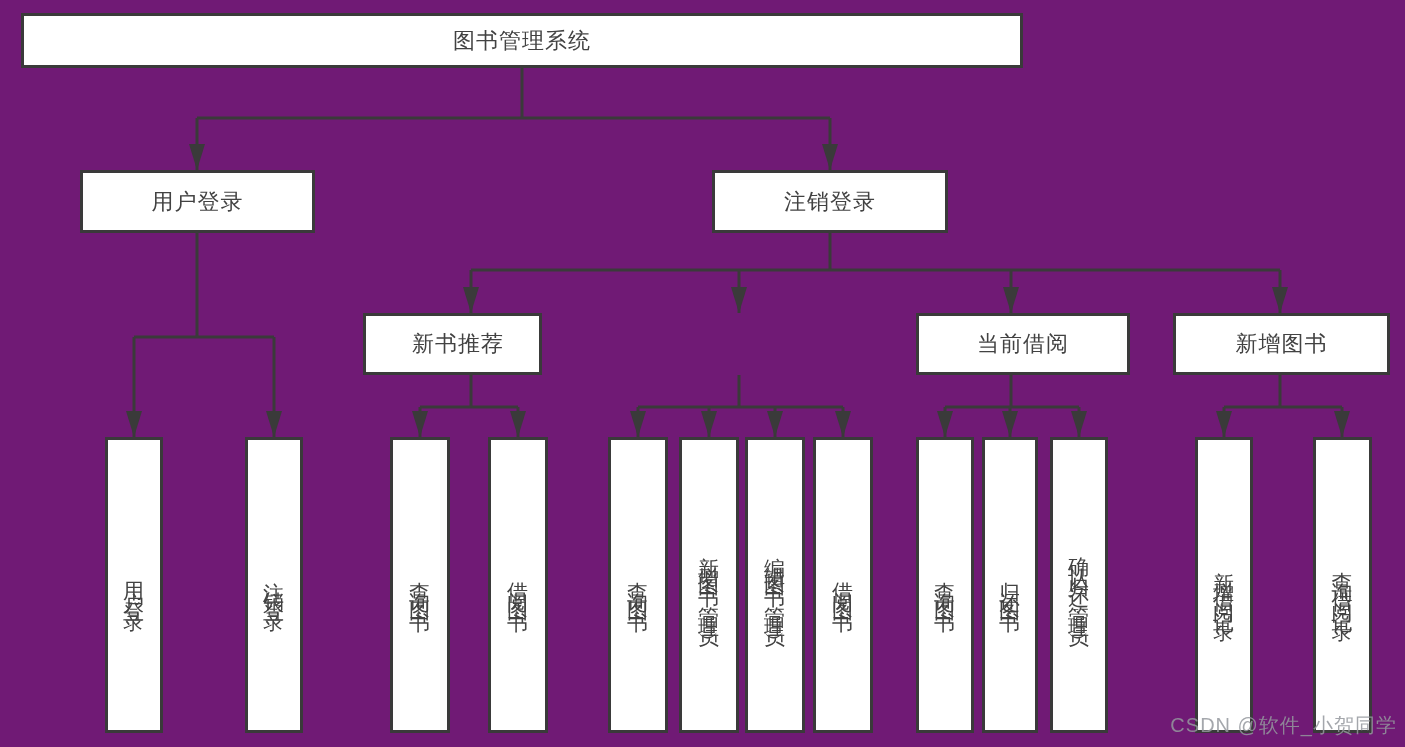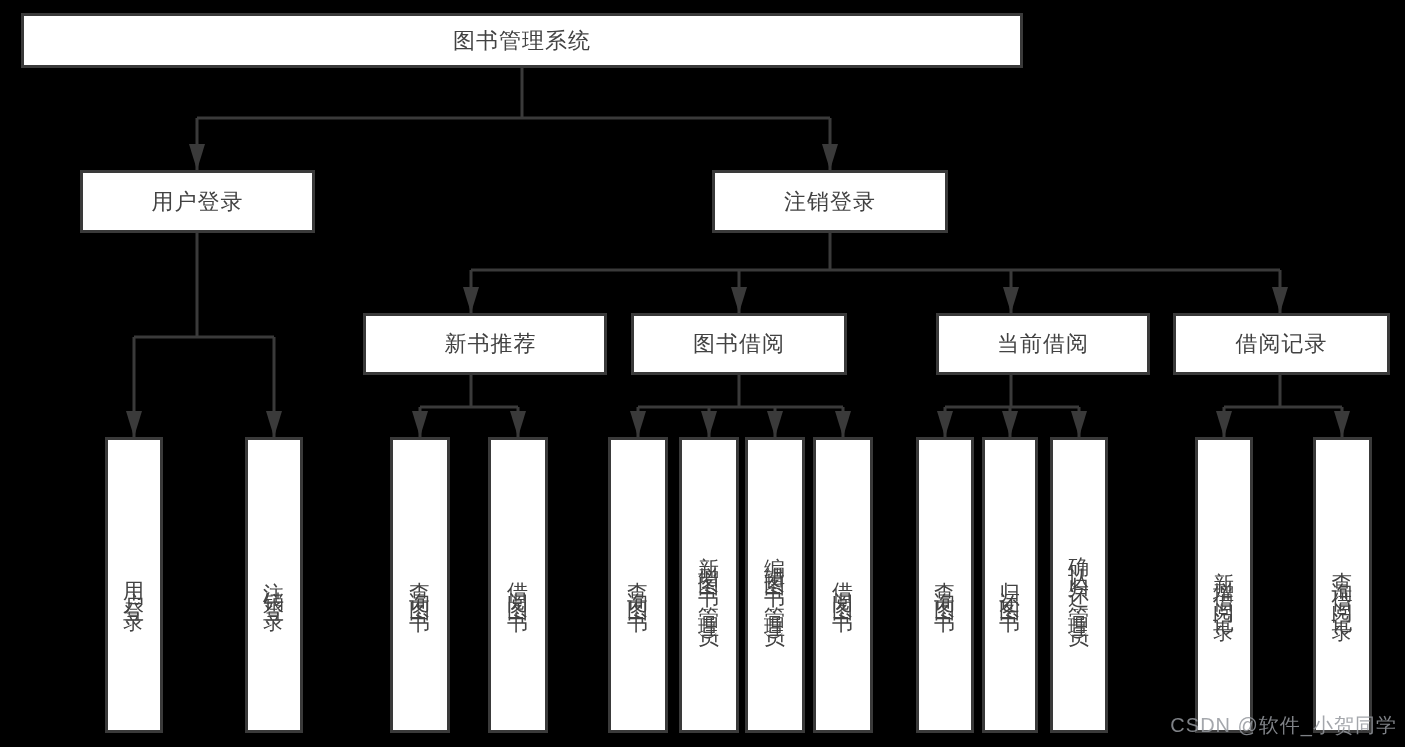--- a/index.html
+++ b/index.html
@@ -1,19 +1,19 @@
 <!DOCTYPE html>
 <html><head>
 <meta charset="utf-8">
 <style>
   html,body{margin:0;padding:0;background:#ffffff;}
   #stage{
     position:relative;
     width:1405px;height:747px;
-    background:#000000;
+    background:#701a75;
     font-family:"Liberation Sans",sans-serif;
     overflow:hidden;
   }
   #wires{position:absolute;left:0;top:0;z-index:1;}
   .box{
     position:absolute;
     box-sizing:border-box;
     background:#ffffff;
     border:3px solid #3a3a3a;
     display:flex;
@@ -84,24 +84,23 @@
     <line x1="1079" y1="407" x2="1079" y2="437" stroke="#3a3a3a" stroke-width="3" marker-end="url(#arw)"></line>
     <line x1="1224" y1="407" x2="1224" y2="437" stroke="#3a3a3a" stroke-width="3" marker-end="url(#arw)"></line>
     <line x1="1342" y1="407" x2="1342" y2="437" stroke="#3a3a3a" stroke-width="3" marker-end="url(#arw)"></line>
   </svg>
 
   <div class="box" style="left:21px;top:13px;width:1002px;height:55px;">图书管理系统</div>
 
   <div class="box" style="left:80px;top:170px;width:235px;height:63px;">用户登录</div>
   <div class="box" style="left:712px;top:170px;width:236px;height:63px;">注销登录</div>
 
-  <div class="box" style="left:363px;top:313px;width:244px;height:62px;padding-left:11px;">新书推荐</div>
-  <div class="box" style="left:631px;top:313px;width:216px;height:62px;">图书借阅</div>
-  <div class="box" style="left:936px;top:313px;width:214px;height:62px;">当前借阅</div>
-  <div class="box" style="left:1173px;top:313px;width:217px;height:62px;">借阅记录</div>
+  <div class="box" style="left:363px;top:313px;width:179px;height:62px;padding-left:11px;">新书推荐</div>
+  <div class="box" style="left:916px;top:313px;width:214px;height:62px;">当前借阅</div>
+  <div class="box" style="left:1173px;top:313px;width:217px;height:62px;">新增图书</div>
 
   <div class="box vbox" style="left:105px;top:437px;width:58px;height:296px;">
     <span class="vt">用户登录</span>
   </div>
   <div class="box vbox" style="left:245px;top:437px;width:58px;height:296px;">
     <span class="vt">注销登录</span>
   </div>
 
   <div class="box vbox" style="left:390px;top:437px;width:60px;height:296px;">
     <span class="vt">查询图书</span>

